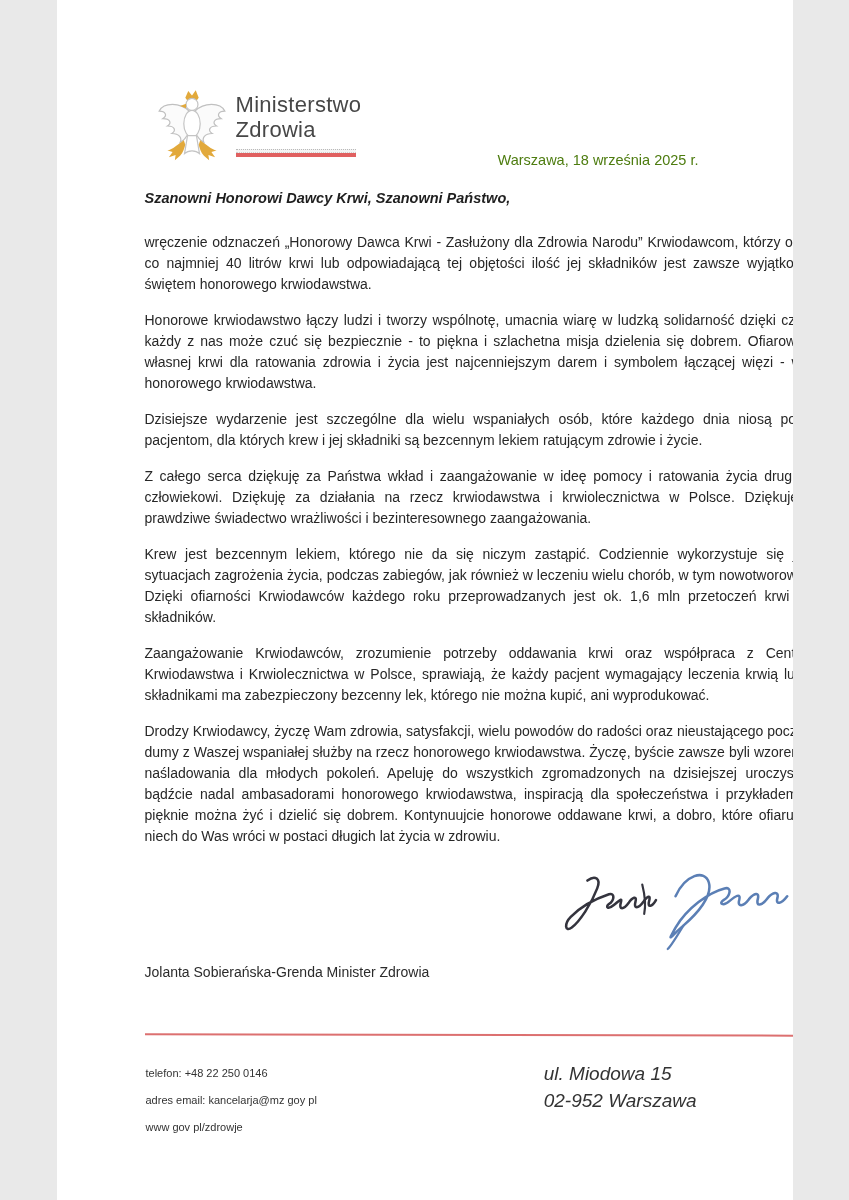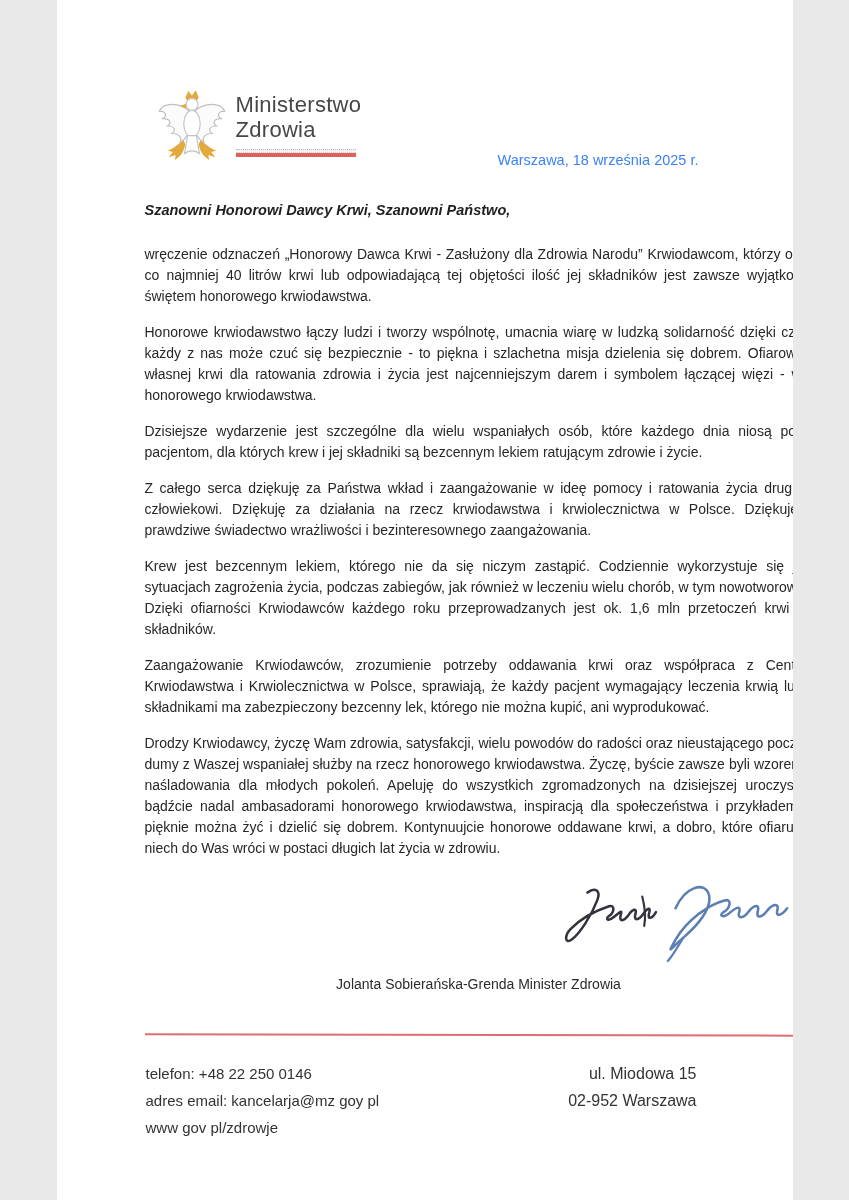--- a/index.html
+++ b/index.html
@@ -40,36 +40,36 @@
     border-bottom: 1px dotted #cfcfcf;
     box-sizing: border-box;
   }
   .flag-bar .red { height: 4px; background: #e06060; }
 
   .date-line {
     position: absolute;
     top: 152px;
     right: 94px;
     font-size: 14.5px;
-    color: #3b82f6;
+    color: #4d7c0f;
   }
 
   
   .letter-body {
     position: absolute;
     left: 88px;
     top: 184px;
     width: 678px;
   }
   .salutation {
     font-size: 14.5px;
     font-weight: 700;
     font-style: italic;
     line-height: 21px;
-    margin: 16px 0 23px 0;
+    margin: 4px 0 23px 0;
     color: #1f1f1f;
   }
   .letter-body p.para {
     margin: 0 0 15px 0;
     font-size: 14px;
     line-height: 21px;
     text-align: justify;
     color: #272727;
   }
   .closing { margin-bottom: 0 !important; text-align: left !important; }
@@ -77,52 +77,52 @@
   .signature-wrap {
     margin-top: 10px;
     height: 92px;
     text-align: right;
     padding-right: 28px;
   }
   .signature-svg { width: 235px; height: 90px; }
 
   .name-line {
     margin-top: 10px;
-    text-align: center;
+    text-align: left;
     padding-right: 10px;
     font-size: 14px;
     color: #2b2b2b;
   }
 
   
   .footer-divider {
     position: absolute;
     left: 88px;
     top: 1034px;
     width: 682px;
     height: 2px;
     background: #dc7070;
     transform: rotate(0.12deg);
   }
   .footer-left {
     position: absolute;
     left: 89px;
     top: 1060px;
-    font-size: 15px;
+    font-size: 11px;
     line-height: 27px;
     color: #333333;
   }
   .footer-right {
     position: absolute;
     right: 96px;
     top: 1060px;
-    font-size: 16px;
+    font-size: 19px;
     line-height: 27px;
     color: #333333;
-    text-align: right;
+    font-style: italic;
   }
 </style>
 </head>
 <body>
 
 <div class="page">
 
   <div class="logo-block">
     <svg class="eagle" viewBox="0 0 100 110" aria-hidden="true">
 

